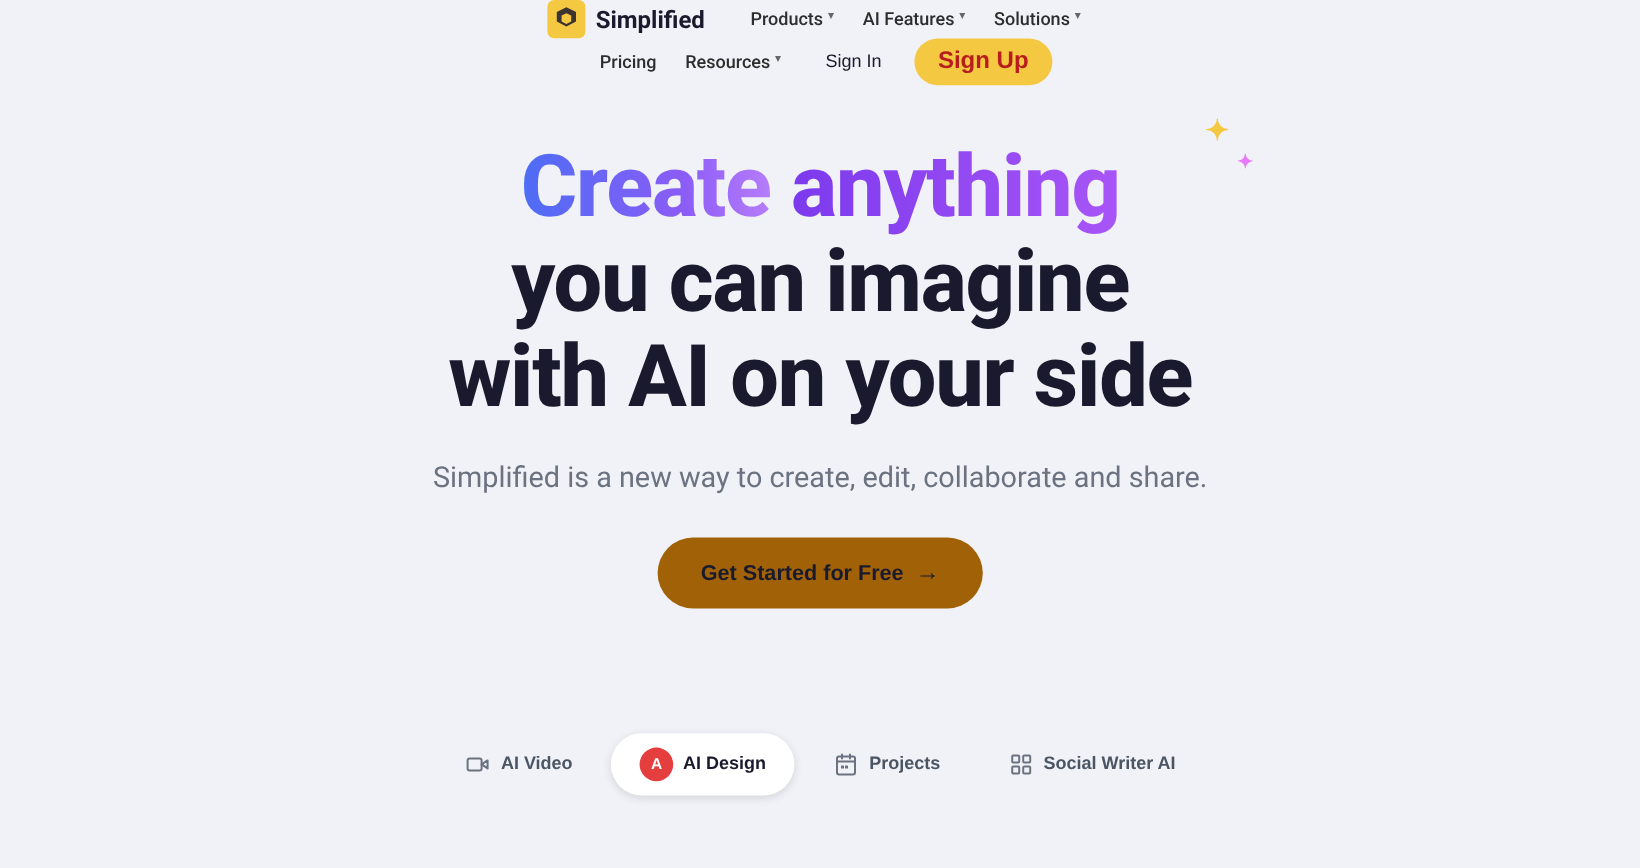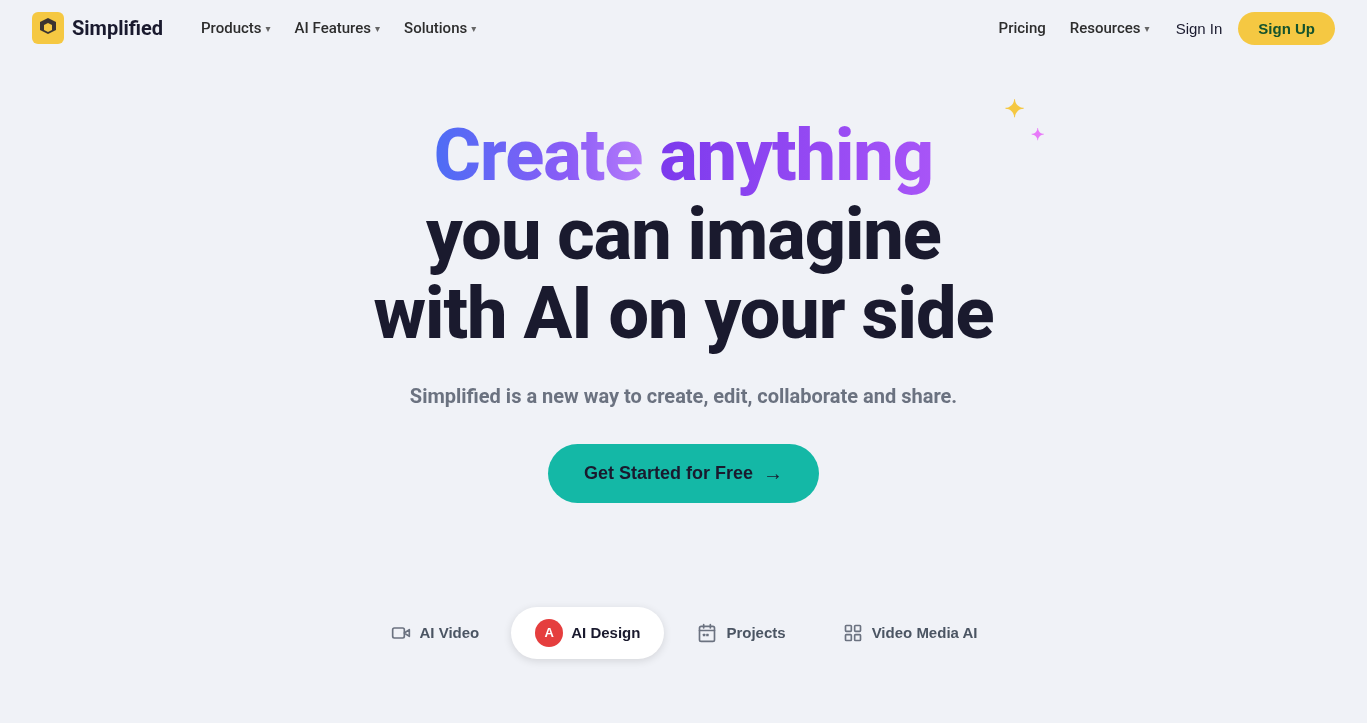--- a/index.html
+++ b/index.html
@@ -14,20 +14,21 @@
     
     .navbar {
       display: flex;
       align-items: center;
       justify-content: space-between;
       padding: 0 32px;
       height: 56px;
       background: #f0f2f7;
       position: relative;
       z-index: 10;
+      flex-direction: column;
     }
     .navbar-left {
       display: flex;
       align-items: center;
       gap: 28px;
     }
     .logo {
       display: flex;
       align-items: center;
       gap: 8px;
@@ -42,58 +43,57 @@
       font-weight: 700;
       color: #1a1a2e;
     }
     .nav-links {
       display: flex;
       align-items: center;
       gap: 4px;
     }
     .nav-item {
       display: flex;
-      align-items: center;
       gap: 4px;
       padding: 6px 10px;
       font-size: 15px;
       color: #2d2d2d;
       cursor: pointer;
       border-radius: 6px;
       font-weight: 500;
     }
     .chevron-icon {
       font-size: 10px;
       color: #666;
     }
     .navbar-right {
       display: flex;
       align-items: center;
-      gap: 0;
+      gap: 11px;
     }
     .nav-right-links {
       display: flex;
       align-items: center;
       gap: 4px;
     }
     .signin-btn {
       padding: 8px 16px;
       font-size: 15px;
       font-weight: 400;
       color: #1a1a2e;
       background: none;
       border: none;
       cursor: pointer;
       border-radius: 8px;
     }
     .signup-btn {
       padding: 8px 20px;
-      font-size: 15px;
+      font-size: 20px;
       font-weight: 700;
-      color: #14532d;
+      color: #b91c1c;
       background: #f5c842;
       border: none;
       cursor: pointer;
       border-radius: 24px;
     }
 
     
     .hero {
       display: flex;
       flex-direction: column;
@@ -142,32 +142,32 @@
       font-size: 16px;
       color: #e879f9;
       -webkit-text-fill-color: #e879f9;
     }
     .hero-title-line2, .hero-title-line3 {
       display: block;
       color: #1a1a2e;
       -webkit-text-fill-color: #1a1a2e;
     }
     .hero-subtitle {
-      font-size: 20px;
+      font-size: 24px;
       color: #6b7280;
       margin-top: 20px;
       margin-bottom: 36px;
-      font-weight: 700;
+      font-weight: 400;
     }
     .cta-btn {
       display: inline-flex;
       align-items: center;
       gap: 10px;
       padding: 18px 36px;
-      background: #14b8a6;
+      background: #a16207;
       border: none;
       border-radius: 50px;
       font-size: 18px;
       font-weight: 700;
       color: #1a1a2e;
       cursor: pointer;
       text-decoration: none;
     }
     .cta-arrow {
       font-size: 20px;
@@ -316,18 +316,18 @@
 
   <button class="tab-item">
     <span class="tab-icon">
       <svg width="20" height="20" viewBox="0 0 24 24" fill="none" stroke="#6b7280" stroke-width="2" stroke-linecap="round" stroke-linejoin="round">
         <rect x="3" y="3" width="7" height="7" rx="1"></rect>
         <rect x="14" y="3" width="7" height="7" rx="1"></rect>
         <rect x="3" y="14" width="7" height="7" rx="1"></rect>
         <rect x="14" y="14" width="7" height="7" rx="1"></rect>
       </svg>
     </span>
-    <span>Video Media AI</span>
+    <span>Social Writer AI</span>
   </button>
 
 
 
 </div>
 
 </body></html>

